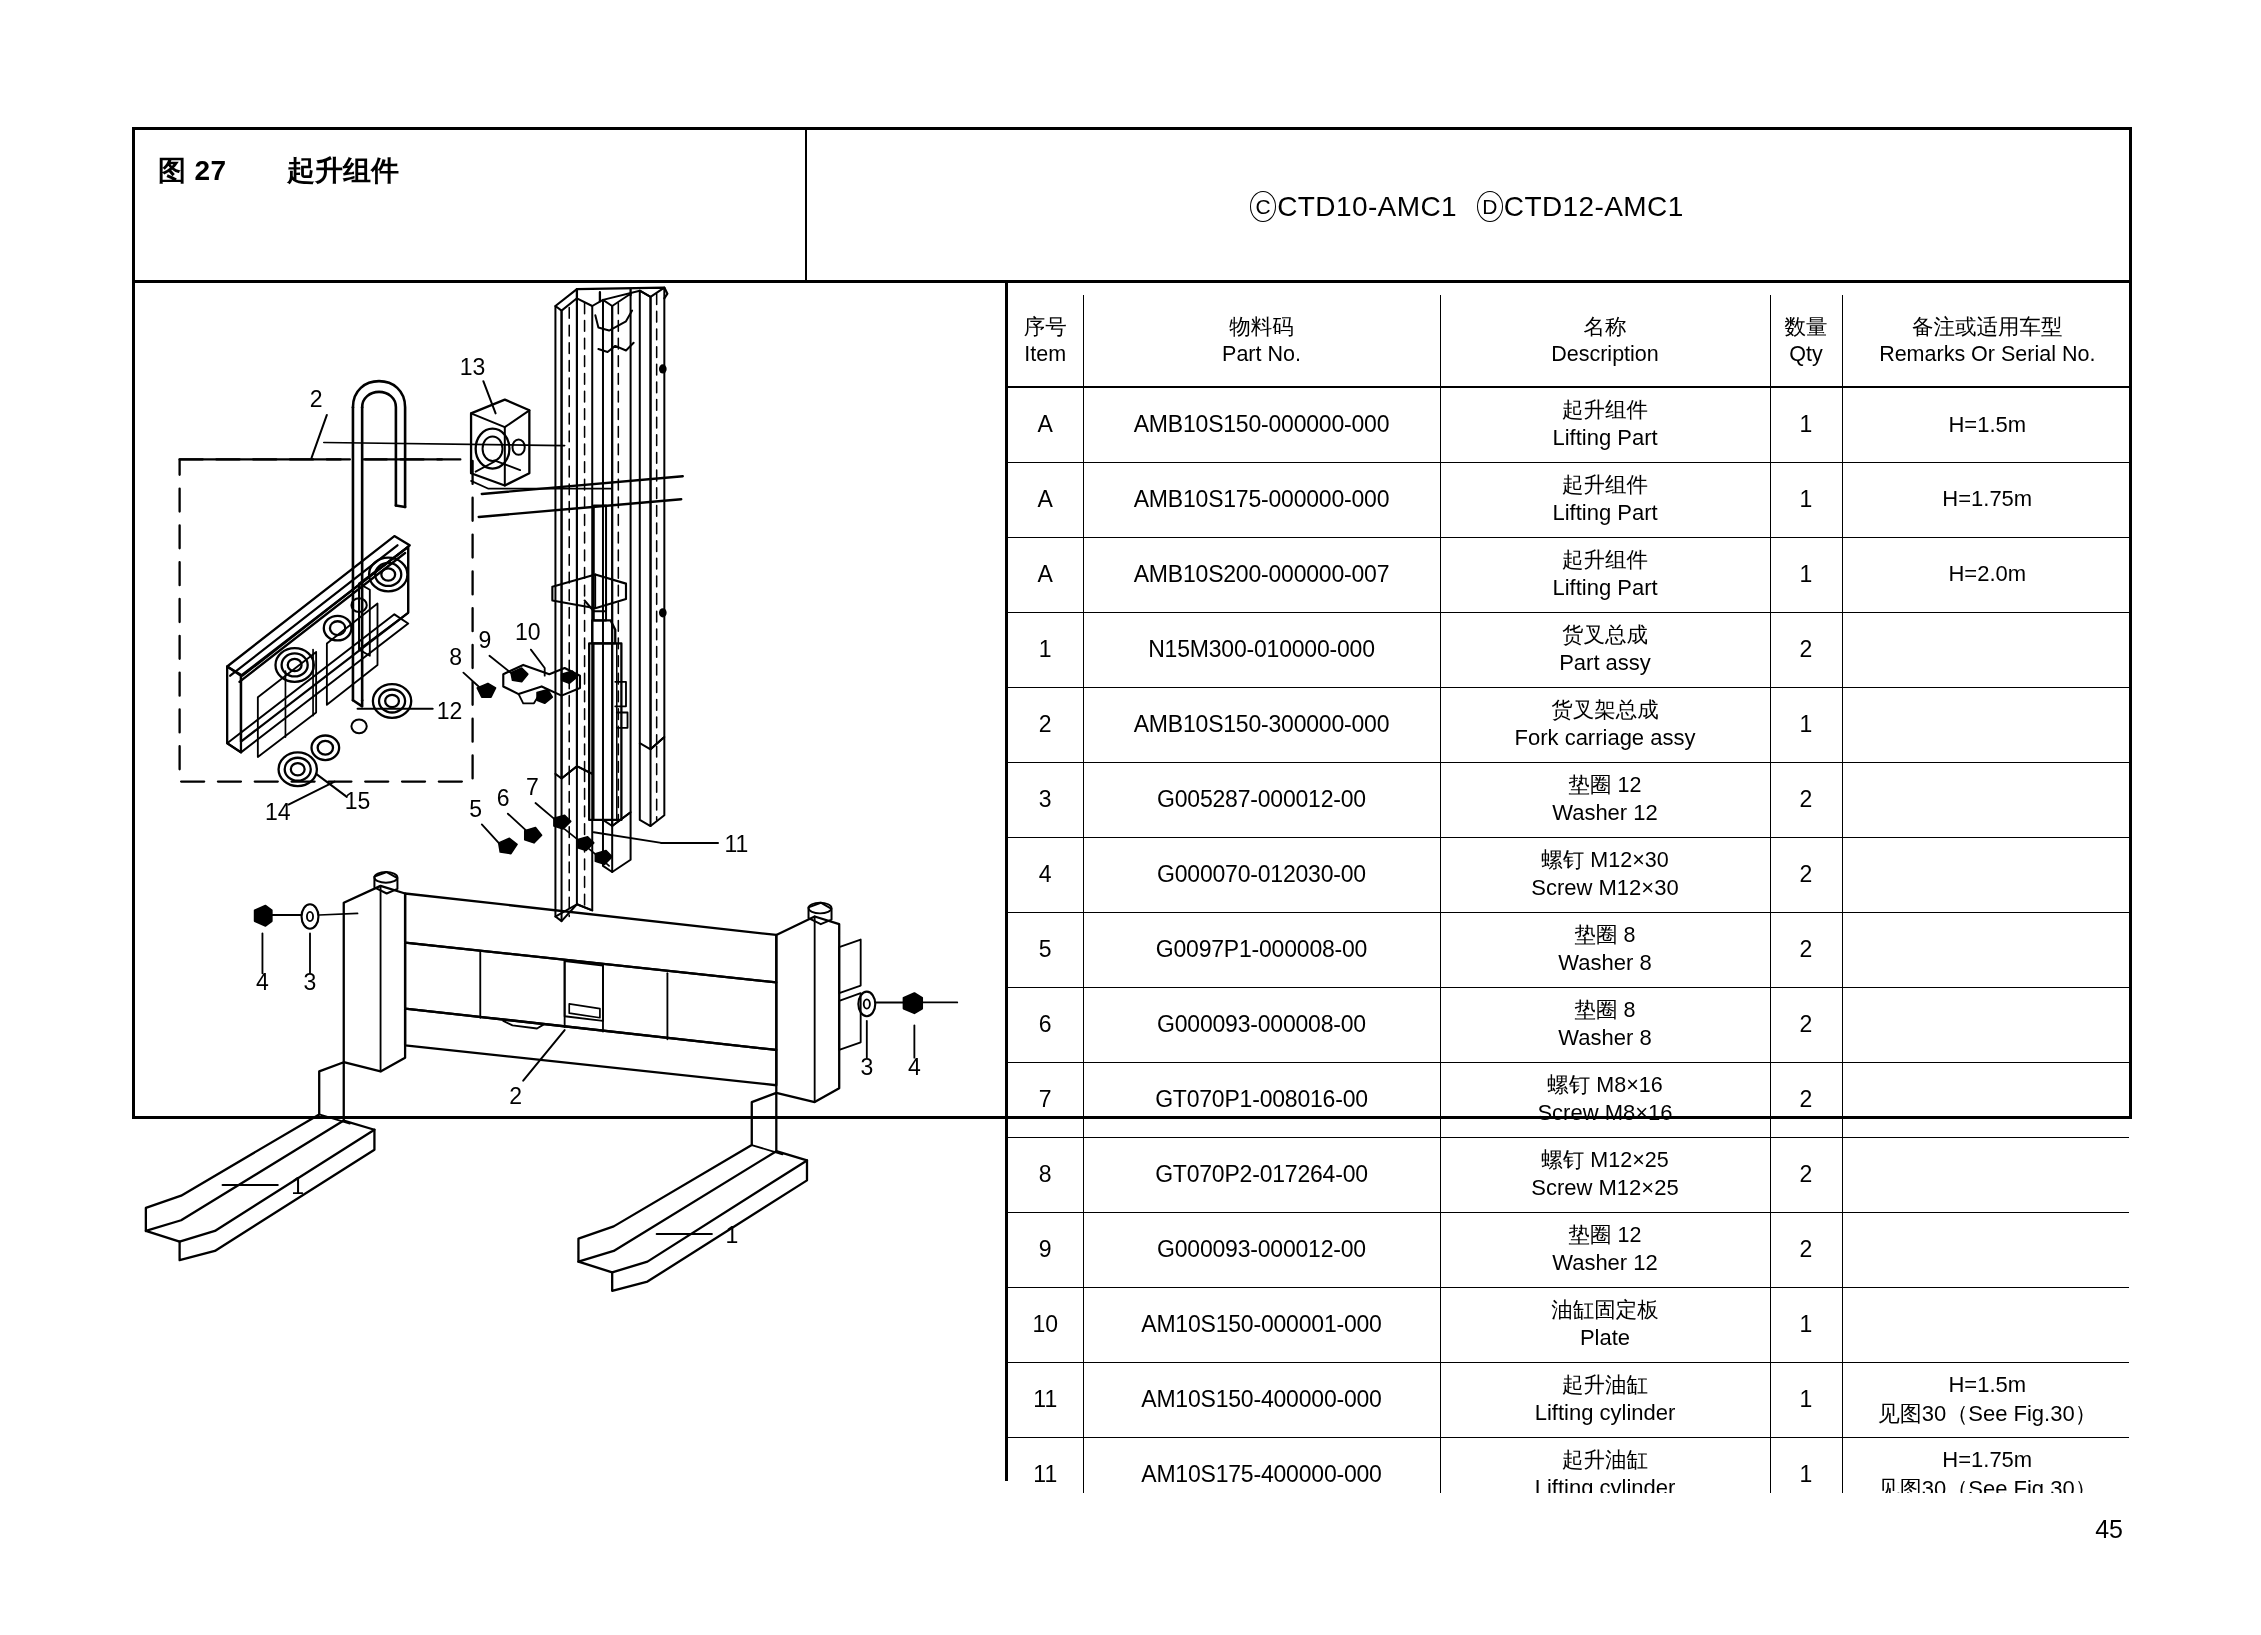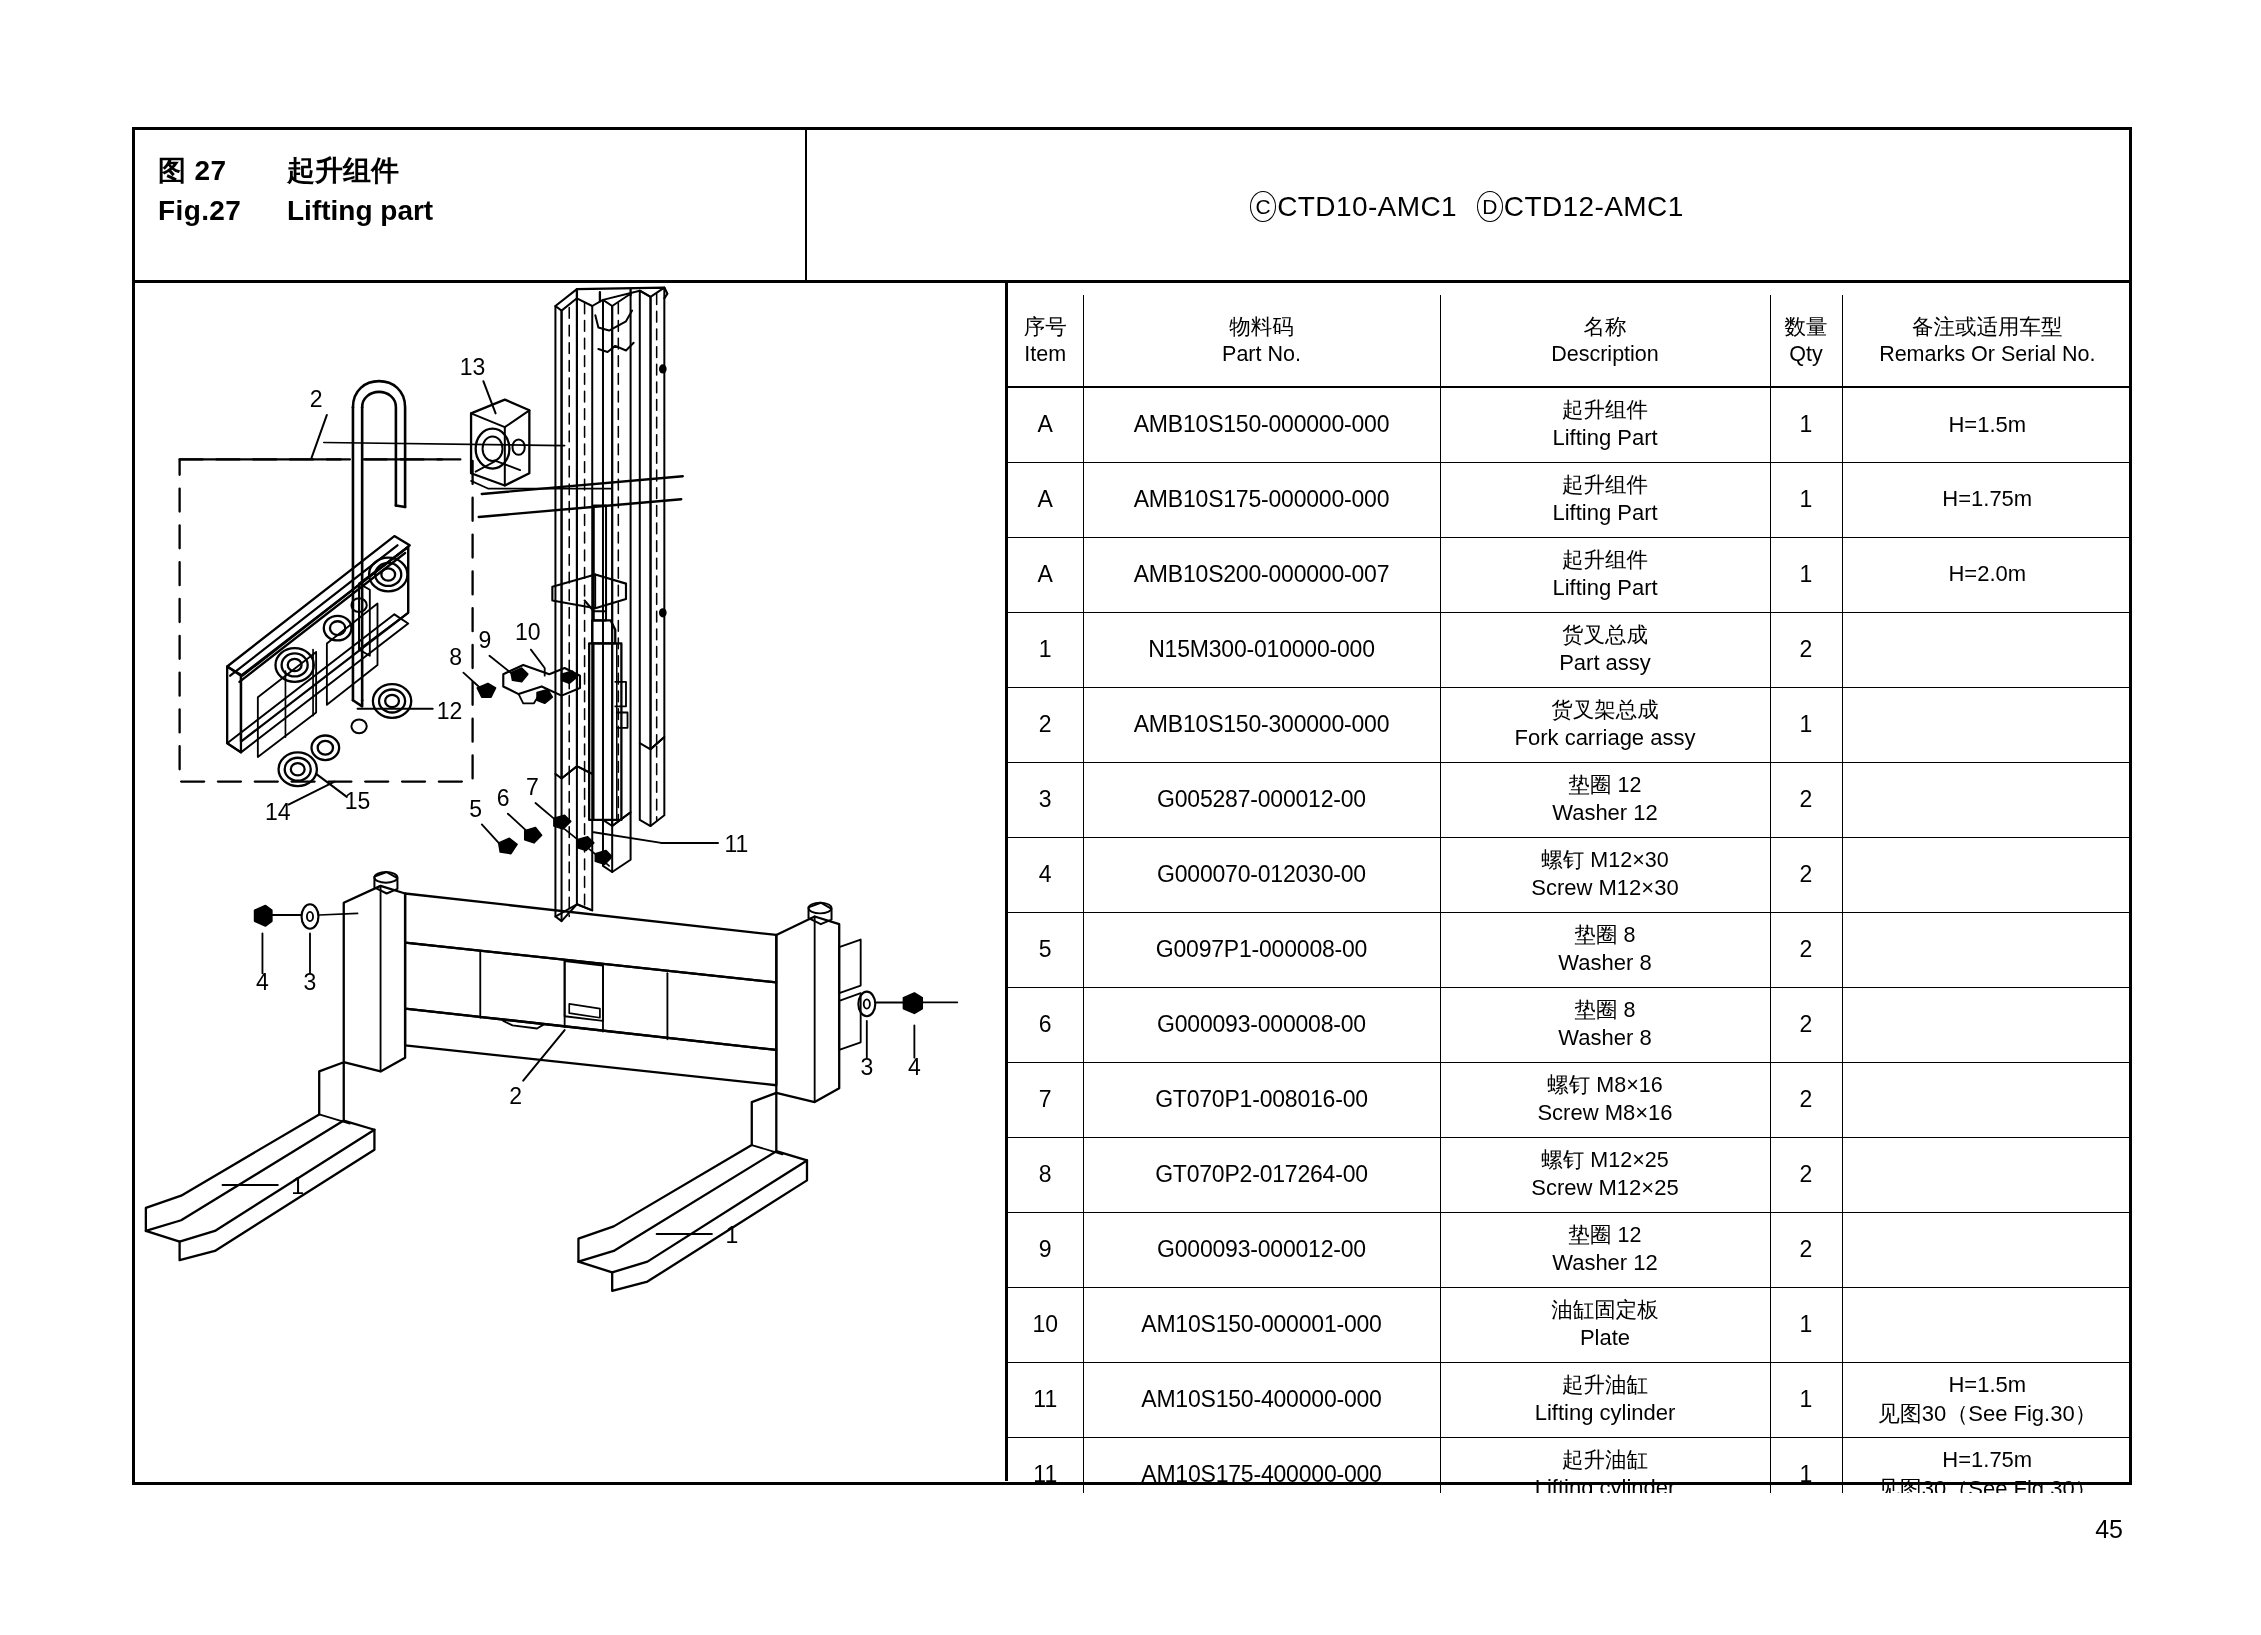--- a/index.html
+++ b/index.html
@@ -14,21 +14,21 @@
   #page {
     position: relative;
     width: 2261px; height: 1635px;
     background: #fff;
   }
 
   
   #frame {
     position: absolute;
     left: 132px; top: 127px;
-    width: 2000px; height: 1358px;
+    width: 2000px; height: 992px;
     border: 3.8px solid #000;
     background: #fff;
   }
 
   
   #header-band {
     position: absolute;
     left: 0; top: 0;
     width: 100%; height: 153px;
     border-bottom: 3.1px solid #000;
@@ -177,24 +177,20 @@
 <div id="page">
 
   <div id="frame">
 
     <div id="header-band">
 
       <div id="fig-title-block">
         <div class="fig-line">
           <span class="fig-num fig-num-cn">图 27</span>
           <span class="fig-name-cn">起升组件</span>
-        </div>
-        <div class="fig-line">
-          <span class="fig-num">Fig.27</span>
-          <span class="fig-name-en">Lifting part</span>
         </div>
       </div>
 
       <div id="header-divider"></div>
 
       <div id="model-header">
         <div id="model-header-inner">
           <span class="circ">C</span>
           <span>CTD10-AMC1</span>
           <span class="model-gap"></span>

